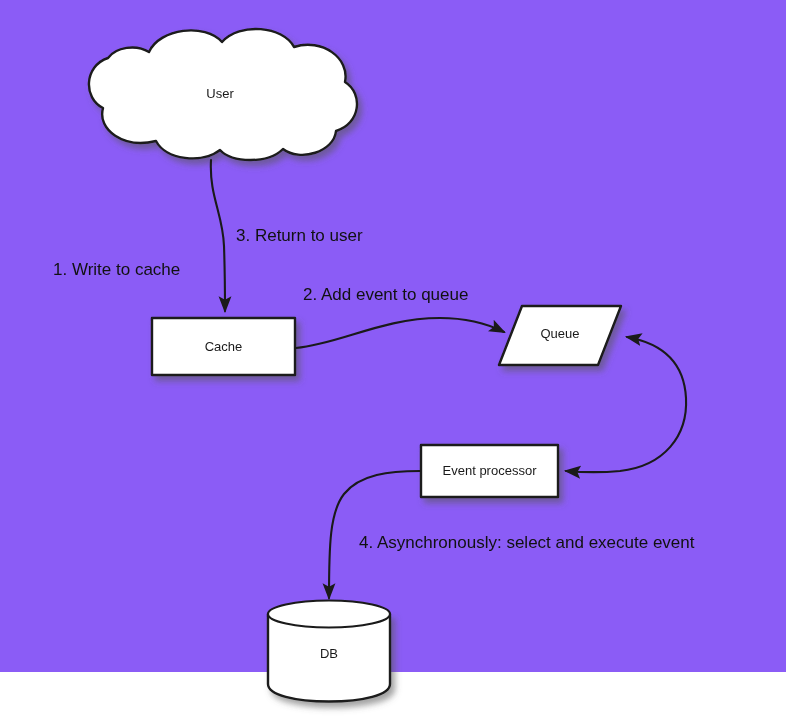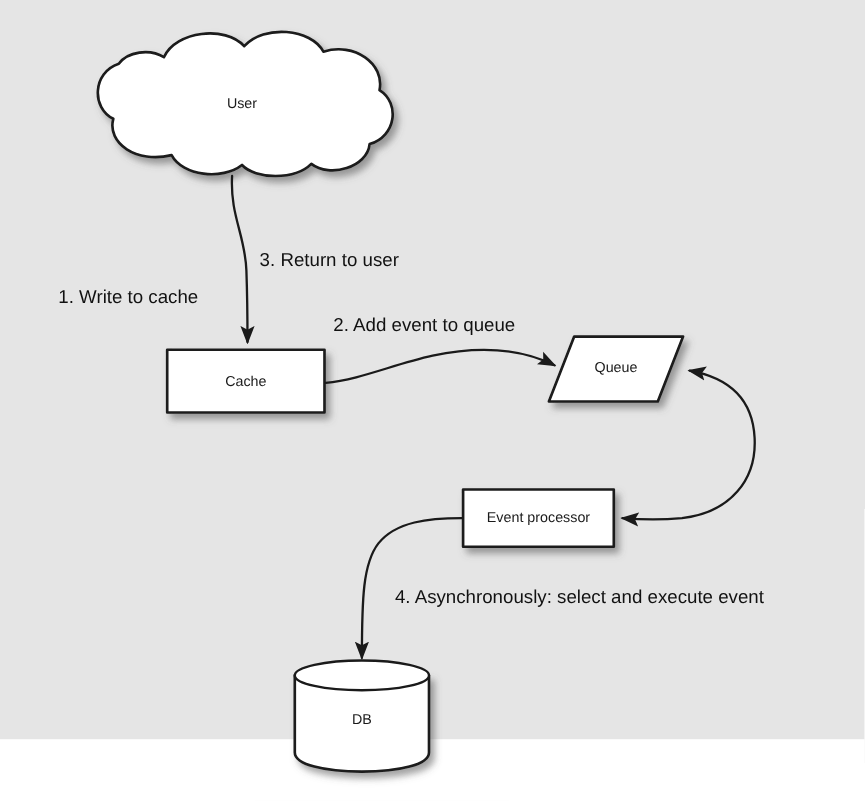--- a/index.html
+++ b/index.html
@@ -10,21 +10,21 @@
   body {
     width: 786px;
     height: 728px;
     font-family: "Liberation Sans", sans-serif;
     overflow: hidden;
   }
   #diagram-root {
     position: relative;
     width: 786px;
     height: 672px;
-    background: #e5e5e5;
+    background: #8b5cf6;
   }
   svg.canvas {
     position: absolute;
     top: 0;
     left: 0;
     width: 786px;
     height: 728px;
     display: block;
   }
   .node-shape {

